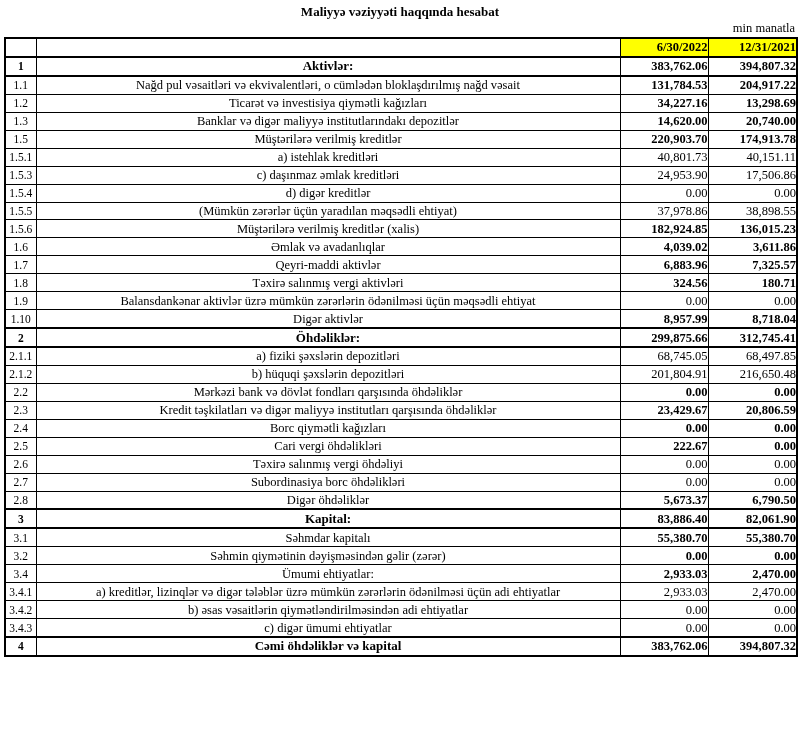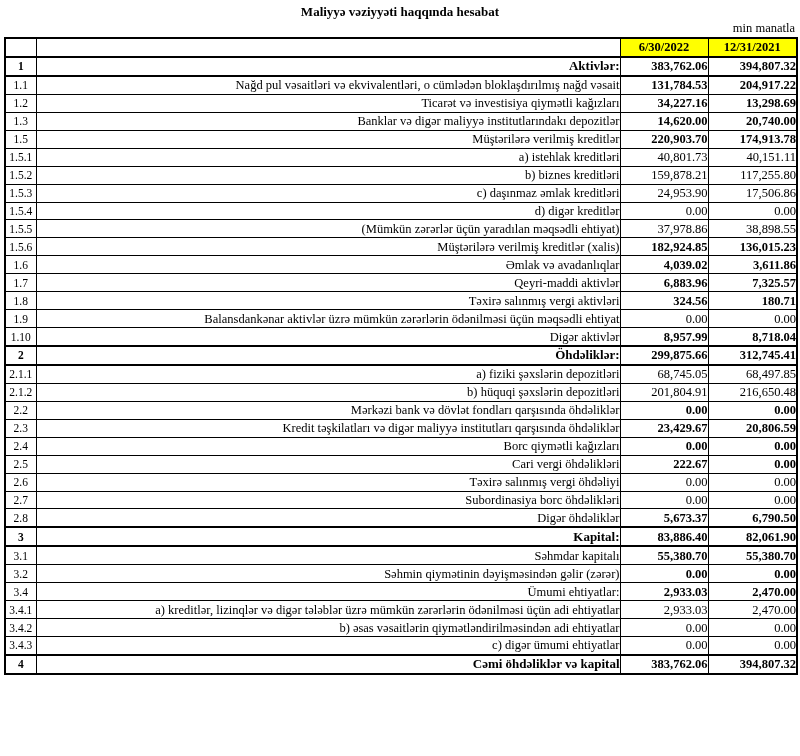--- a/index.html
+++ b/index.html
@@ -44,27 +44,27 @@
     border: 1px solid #000000;
     padding: 0;
     overflow: hidden;
     white-space: nowrap;
   }
   table.fin { border: 2px solid #000000; }
   thead th {
     height: 17px;
     font-size: 12.5px;
     font-weight: bold;
-    text-align: center;
+    text-align: right;
     border-bottom: 2px solid #000000;
   }
   thead th.hl { background: #FFFF00; }
   tbody td { height: 16.95px; font-size: 12.5px; line-height: 16px; }
   td.c-no   { text-align: center; font-size: 11.5px; }
-  td.c-label{ text-align: right; padding-left: 4px; margin-left: 12px; }
+  td.c-label{ text-align: center; padding-left: 4px; margin-left: 12px; }
   td.c-val  { text-align: right; padding-right: 4px; }
   tr.style-section td {
     font-weight: bold;
     border-top: 2px solid #000000;
     border-bottom: 2px solid #000000;
   }
   tr.style-section td.c-label { font-size: 13px; }
   tr.style-bold td.c-val { font-weight: bold; }
   tr.style-plain td.c-val { font-weight: normal; }
 </style>
@@ -120,26 +120,20 @@
     <td class="c-val">220,903.70</td>
     <td class="c-val">174,913.78</td>
   </tr>
       <tr class="style-plain">
     <td class="c-no">1.5.1</td>
     <td class="c-label">a) istehlak kreditləri</td>
     <td class="c-val">40,801.73</td>
     <td class="c-val">40,151.11</td>
   </tr>
       <tr class="style-plain">
-    <td class="c-no">1.5.2</td>
-    <td class="c-label">b) biznes kreditləri</td>
-    <td class="c-val">159,878.21</td>
-    <td class="c-val">117,255.80</td>
-  </tr>
-      <tr class="style-plain">
     <td class="c-no">1.5.3</td>
     <td class="c-label">c) daşınmaz əmlak kreditləri</td>
     <td class="c-val">24,953.90</td>
     <td class="c-val">17,506.86</td>
   </tr>
       <tr class="style-plain">
     <td class="c-no">1.5.4</td>
     <td class="c-label">d) digər kreditlər</td>
     <td class="c-val">0.00</td>
     <td class="c-val">0.00</td>

